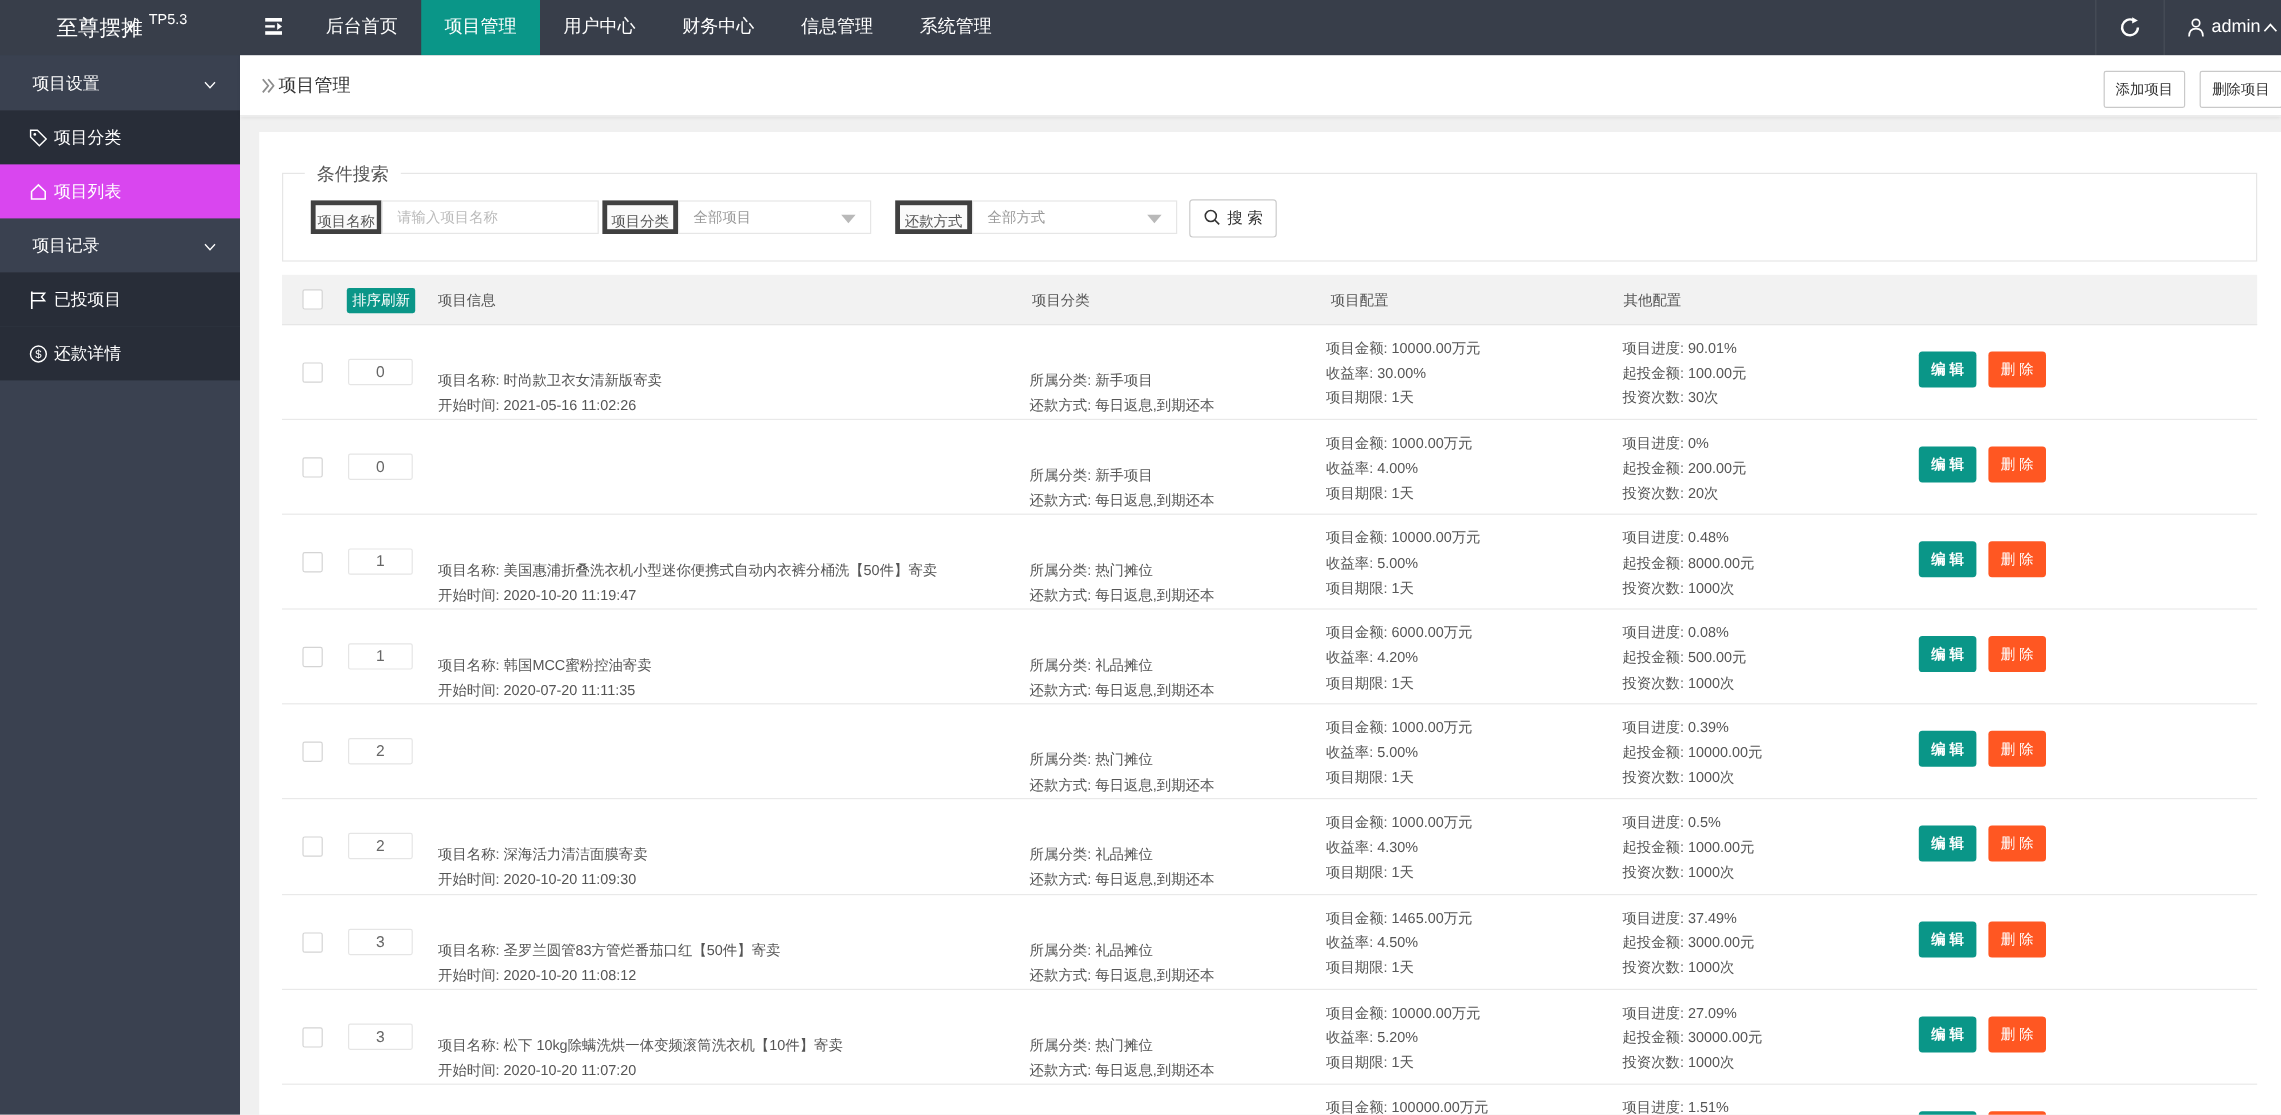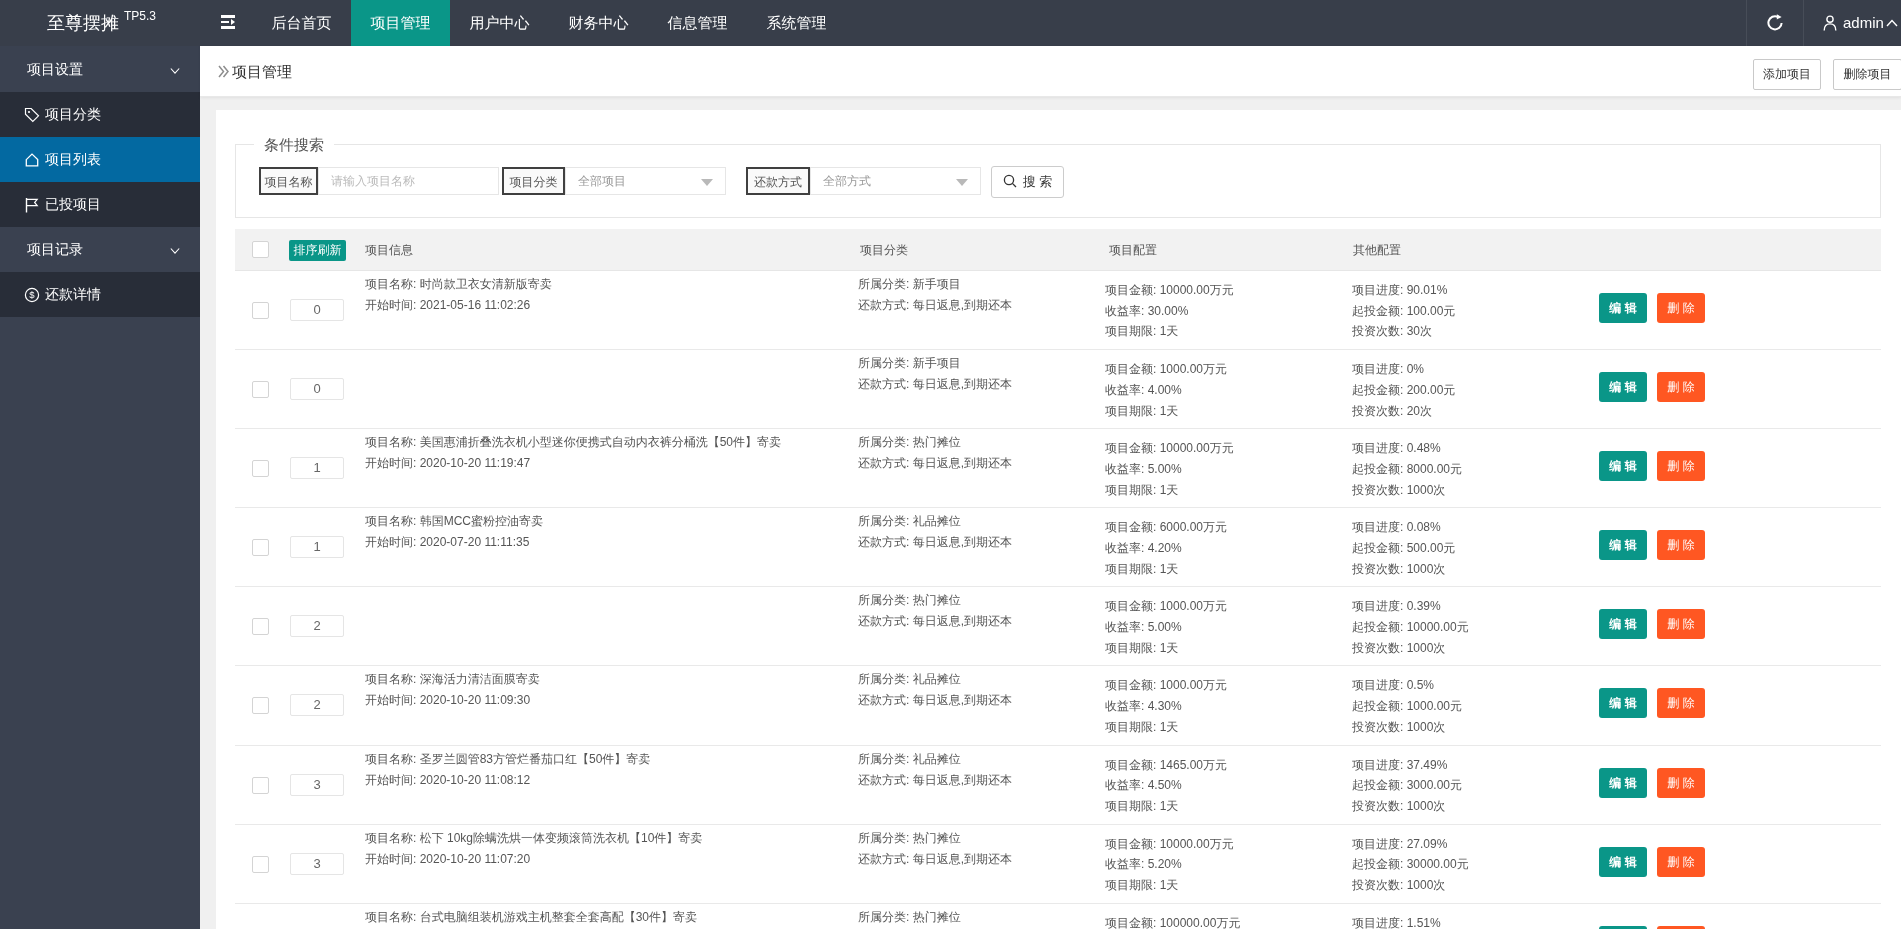--- a/index.html
+++ b/index.html
@@ -14,44 +14,44 @@
 
 #ham{position:absolute;left:221px;top:15px;width:15px;height:16px;}
 #ham div{position:absolute;left:0;height:2.5px;background:#fff;}
 
 .vsep{position:absolute;top:0;width:1px;height:46px;background:rgba(255,255,255,0.08);}
 
 #aside{position:absolute;left:0;top:46px;width:200px;height:883px;background:#3a4150;}
 .mitem{position:relative;width:200px;height:45px;color:#fff;font-size:14px;}
 .mitem .txt{position:absolute;top:0;line-height:45px;}
 .msub{background:#282d38;}
-.mactive{background:#0369a1;}
+.mactive{background:#d946ef;}
 .chev{position:absolute;left:168px;top:19px;width:10px;height:10px;}
 .micon{position:absolute;left:24px;top:15px;width:16px;height:16px;}
 
 #crumb{position:absolute;left:200px;top:46px;width:1701px;height:51px;background:#fff;border-bottom:1px solid #e8e8e8;box-shadow:0 1px 3px rgba(0,0,0,0.07);}
 #crumb .bc{position:absolute;left:32px;top:0;line-height:51px;font-size:15px;color:#333;}
 .topbtn{position:absolute;top:13px;height:31px;background:#fff;border:1px solid #c9c9c9;border-radius:2px;font-size:12px;color:#333;text-align:center;line-height:29px;}
 #card{position:absolute;left:216px;top:110px;width:1685px;height:819px;background:#fff;}
 
 #fs{position:absolute;left:235px;top:144px;width:1646px;height:74px;border:1px solid #e6e6e6;}
 #fs legend{position:absolute;left:18px;top:-9px;background:#fff;padding:0 10px;font-size:15px;color:#555;}
-.flabel{position:absolute;top:167px;height:28px;border:2px solid #404040;background:#fafafa;font-size:12px;color:#555;text-align:center;line-height:26px;}
+.flabel{position:absolute;top:167px;height:28px;border:4px solid #404040;background:#fafafa;font-size:12px;color:#555;text-align:center;line-height:26px;}
 .finput{position:absolute;top:167px;height:28px;border:1px solid #e6e6e6;background:#fff;font-size:12px;line-height:26px;padding-left:12px;color:#bbb;}
 .farrow{position:absolute;width:0;height:0;border-left:6px solid transparent;border-right:6px solid transparent;border-top:7px solid #b9b9b9;top:11px;}
 #searchbtn{position:absolute;left:991px;top:166px;width:73px;height:32px;border:1px solid #ccc;border-radius:3px;background:#fff;font-size:13px;color:#333;text-align:center;line-height:30px;}
 
 #thead{position:absolute;left:235px;top:229px;width:1646px;height:42px;background:#f2f2f2;border-bottom:1px solid #e6e6e6;font-size:12px;color:#555;}
 .hlbl{position:absolute;top:0;line-height:42px;}
 .cbx{position:absolute;width:17px;height:17px;background:#fff;border:1px solid #d4d4d4;border-radius:2px;}
 #sortbtn{position:absolute;left:54px;top:11px;width:57px;height:21px;background:#0a9688;border-radius:2px;color:#fff;font-size:12px;text-align:center;line-height:21px;}
 #tbody{position:absolute;left:235px;top:271px;width:1646px;}
 .trow{position:relative;width:1646px;height:79.1px;border-bottom:1px solid #e9e9e9;font-size:12px;color:#555;}
 .num{position:absolute;left:55px;top:28px;width:54px;height:22px;border:1px solid #e5e5e5;border-radius:2px;font-size:13px;color:#666;text-align:center;line-height:20px;}
-.b2{position:absolute;top:3px;line-height:21px;white-space:nowrap;}
+.b2{position:absolute;top:36px;line-height:21px;white-space:nowrap;}
 .b3{position:absolute;top:9px;line-height:20.7px;white-space:nowrap;}
 .rbtn{position:absolute;top:22px;width:48px;height:30px;border-radius:3px;color:#fff;font-size:12px;text-align:center;line-height:30px;}
 .ebtn{left:1364px;background:#0a9688;font-weight:bold;}
 .dbtn{left:1422px;background:#ff5722;}
 svg{display:block;}
 </style></head><body>
 <div id="hd">
 <div id="logo">
       <b>至尊摆摊</b>
       <i>TP5.3</i>
@@ -97,32 +97,32 @@
         <circle cx="5" cy="5" r="1.1" fill="#fff"></circle>
       </svg>
       <span class="txt" style="left:45px">项目分类</span>
     </div>
 <div class="mitem mactive">
       <svg class="micon" width="16" height="16" viewBox="0 0 16 16">
         <path d="M 2.3 7.6 L 8 2.1 L 13.7 7.6 L 13.7 13.9 L 2.3 13.9 Z" fill="none" stroke="#fff" stroke-width="1.3"></path>
       </svg>
       <span class="txt" style="left:45px">项目列表</span>
     </div>
+<div class="mitem">
+      <span class="txt" style="left:27px">项目记录</span>
+      <svg class="chev" width="12" height="8" viewBox="0 0 12 8" style="left:170px;top:19px">
+        <path d="M 1 1 L 6 6.5 L 11 1" fill="none" stroke="#fff" stroke-width="1.3"></path>
+      </svg>
+    </div>
 <div class="mitem msub">
       <svg class="micon" width="16" height="16" viewBox="0 0 16 16">
         <path d="M 2.5 1 L 2.5 15.5" stroke="#fff" stroke-width="1.4" fill="none"></path>
         <path d="M 2.5 2.3 L 13.2 2.3 L 10.6 5.5 L 13.2 8.7 L 2.5 8.7" fill="none" stroke="#fff" stroke-width="1.2"></path>
       </svg>
       <span class="txt" style="left:45px">已投项目</span>
-    </div>
-<div class="mitem">
-      <span class="txt" style="left:27px">项目记录</span>
-      <svg class="chev" width="12" height="8" viewBox="0 0 12 8" style="left:170px;top:19px">
-        <path d="M 1 1 L 6 6.5 L 11 1" fill="none" stroke="#fff" stroke-width="1.3"></path>
-      </svg>
     </div>
 <div class="mitem msub">
       <svg class="micon" width="16" height="16" viewBox="0 0 16 16">
         <circle cx="8" cy="8" r="6.6" fill="none" stroke="#fff" stroke-width="1.2"></circle>
         <text x="8" y="11.4" font-size="9.5" fill="#fff" text-anchor="middle" font-family="Liberation Sans">$</text>
       </svg>
       <span class="txt" style="left:45px">还款详情</span>
     </div>
 </div>
 <div id="crumb">

